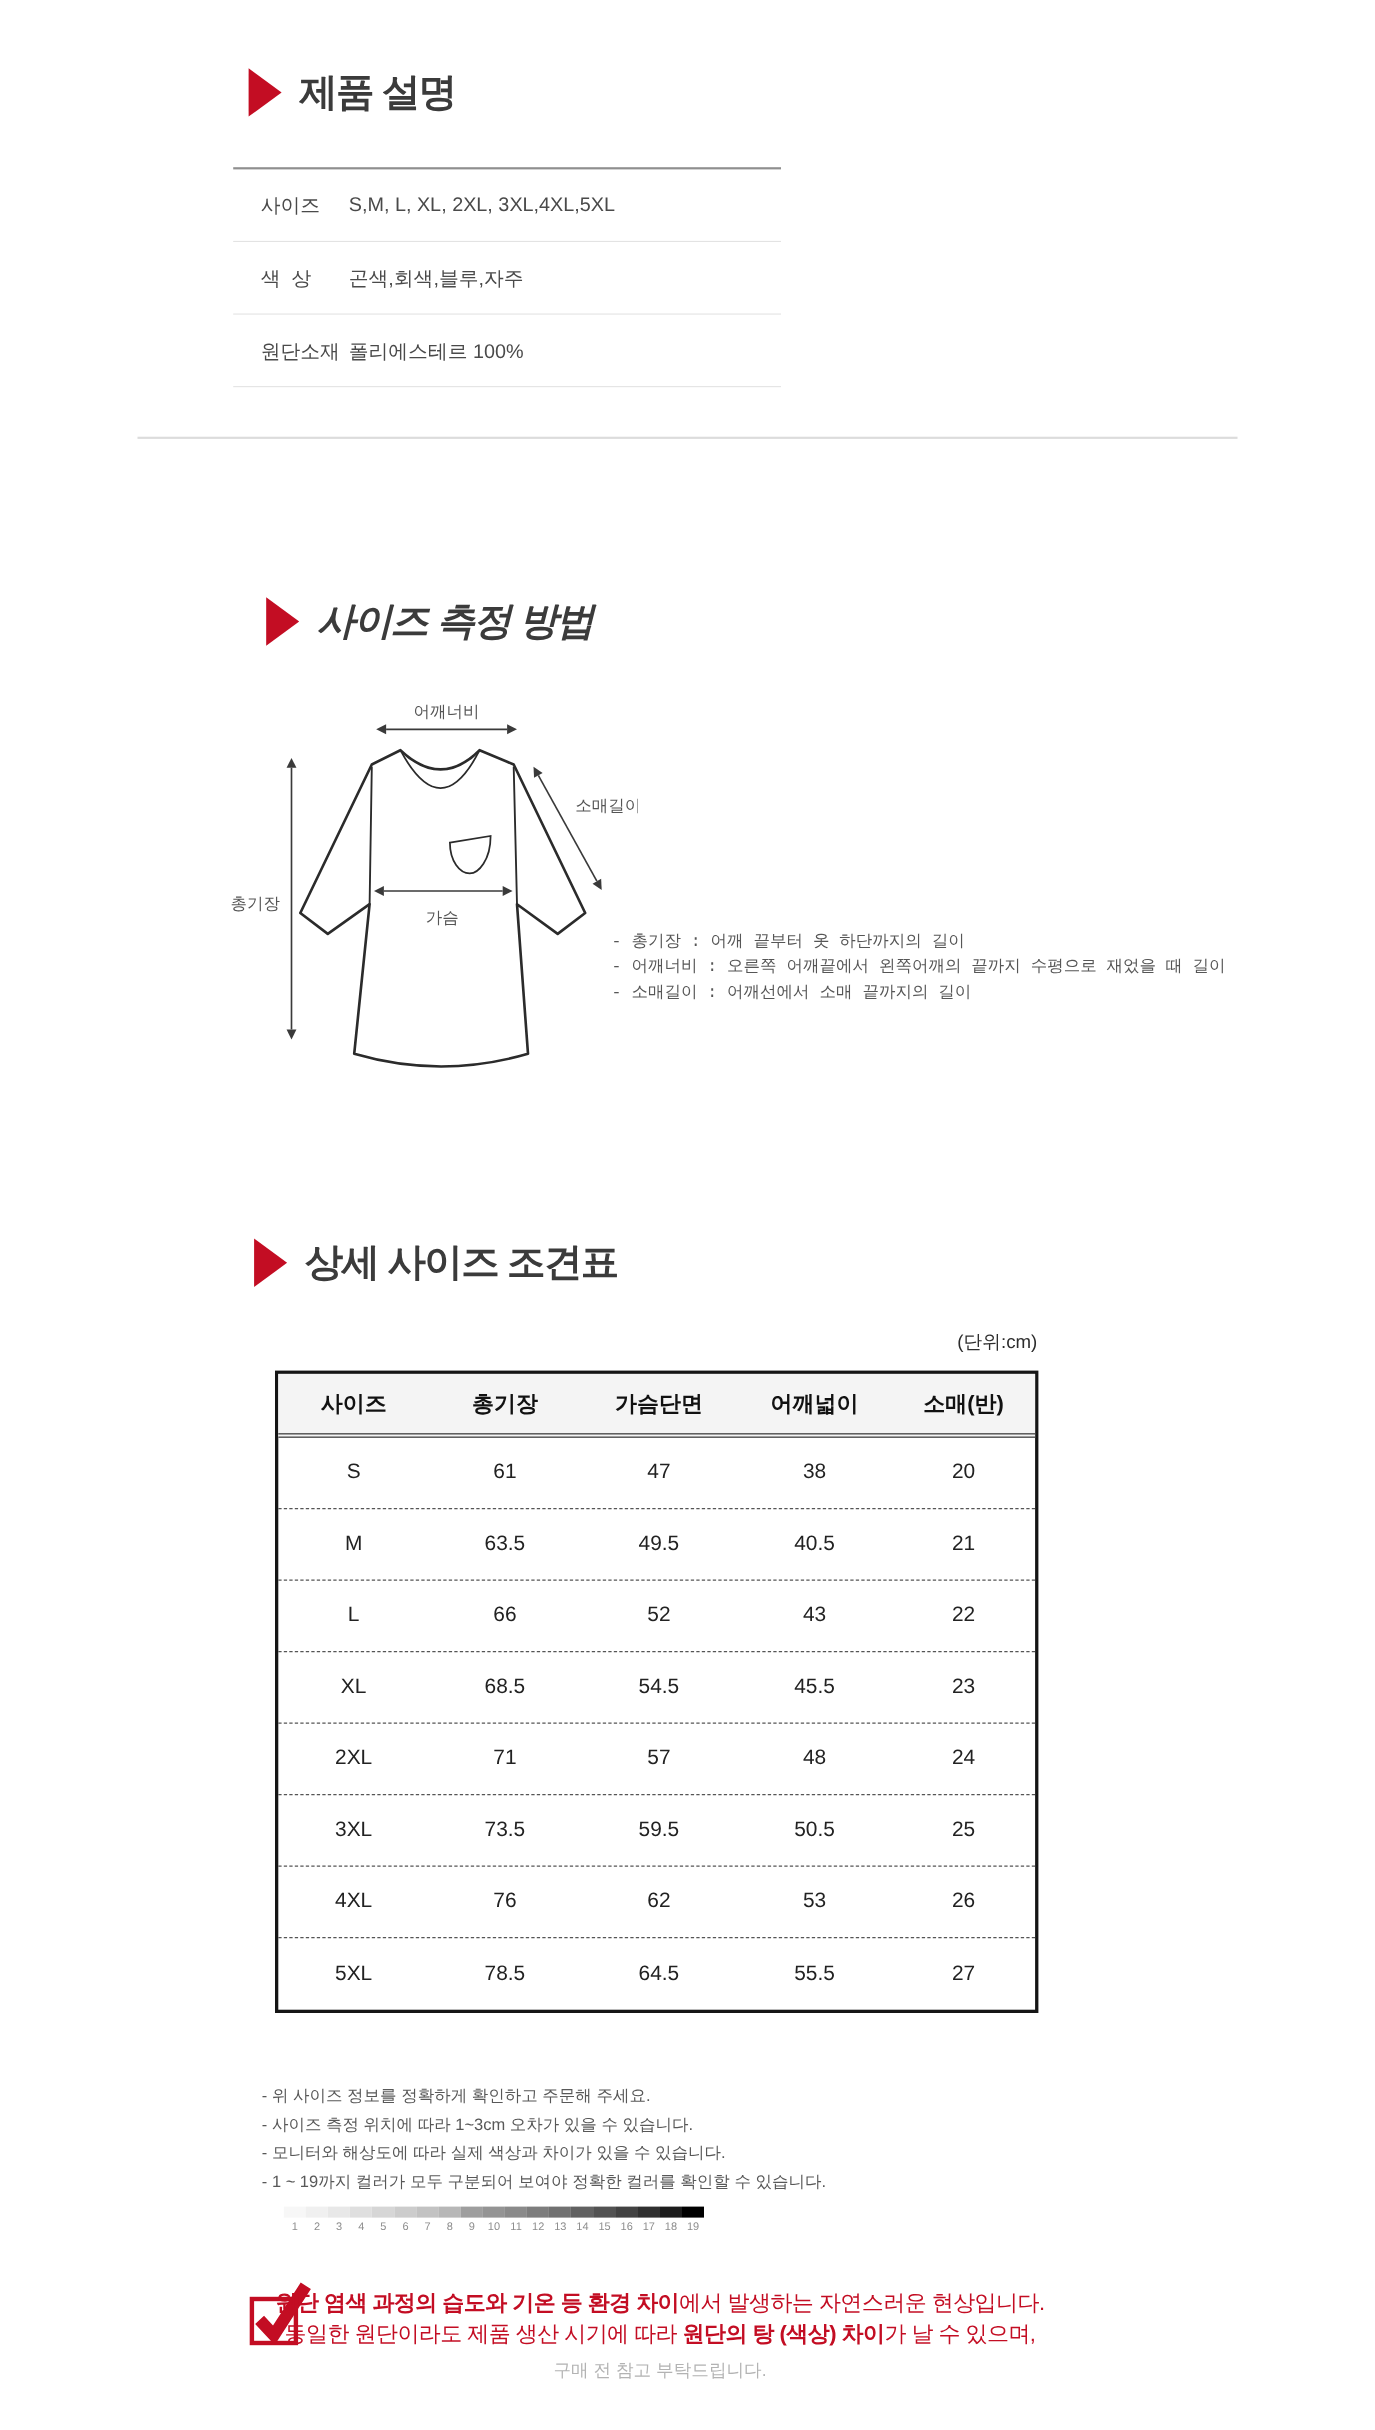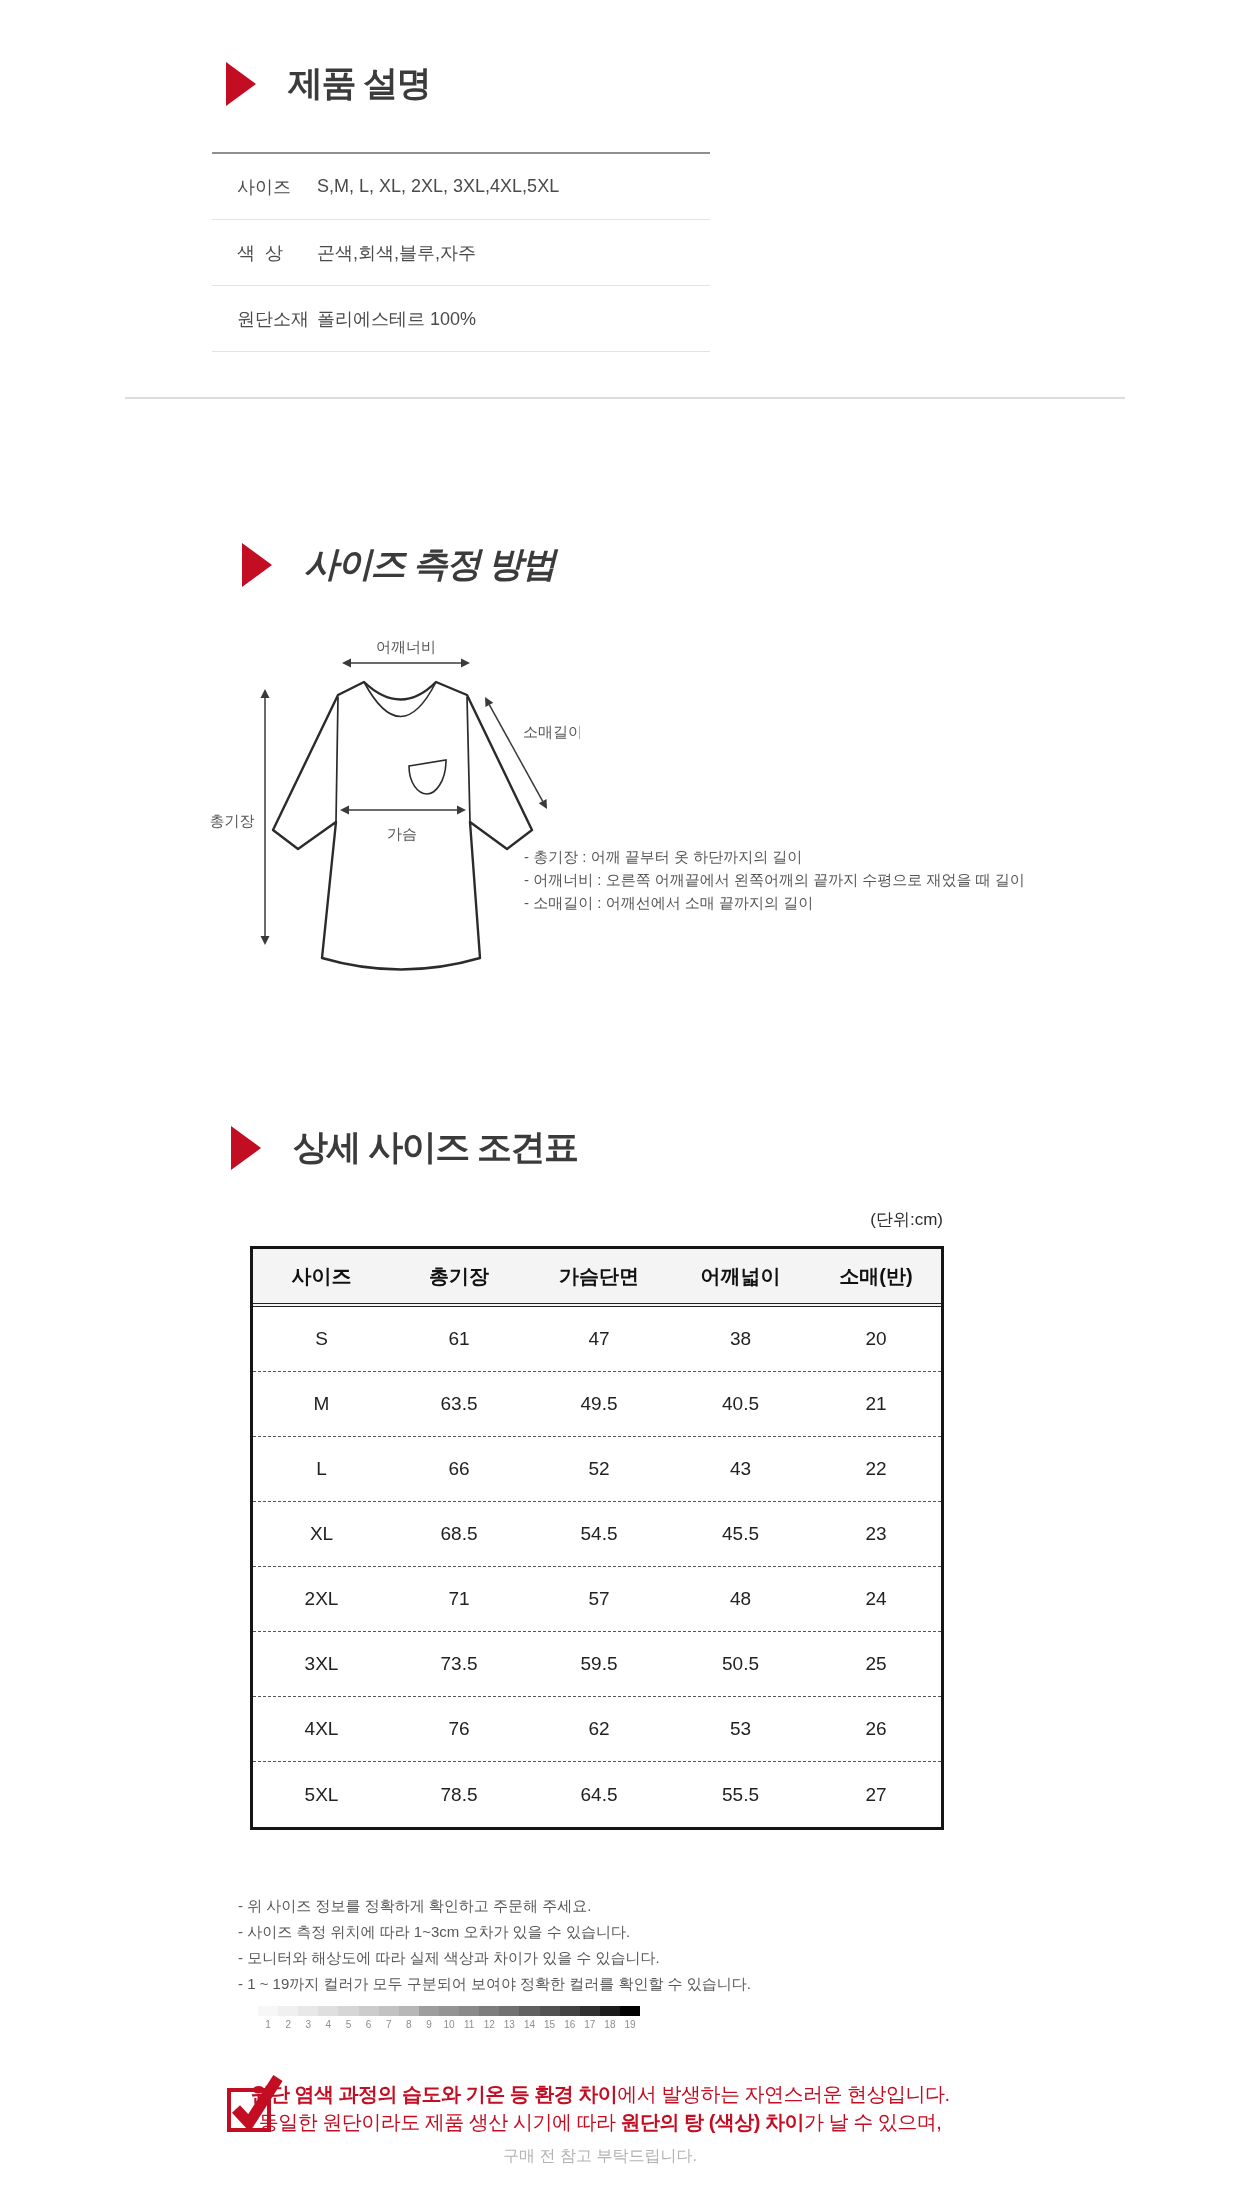--- a/index.html
+++ b/index.html
@@ -1,39 +1,39 @@
 <!DOCTYPE html>
 <html><head>
 <meta charset="utf-8">
 <style>
   * { margin:0; padding:0; box-sizing:border-box; }
   html,body { background:#fff; }
   body { font-family:"Liberation Sans","DejaVu Sans",sans-serif; }
   .canvas { position:relative; width:1250px; height:2209px; background:#fff; overflow:hidden; }
 
   
-  .sec-header { position:absolute; display:flex; align-items:center; gap:32px; }
+  .sec-header { position:absolute; display:flex; align-items:center; gap:16px; }
   .tri { width:0; height:0; border-top:22px solid transparent; border-bottom:22px solid transparent; border-left:30px solid #c30d23; }
   .sec-title { font-size:35px; font-weight:700; color:#3b3b3b; letter-spacing:-1.5px; white-space:nowrap; }
   #sec1 { left:226px; top:60px; }
   #sec2 { left:242px; top:541px;font-style:italic; }
   #sec3 { left:231px; top:1124px; }
 
   
   .ptable { position:absolute; left:212px; top:152px; width:498px; border-top:2px solid #8f8f8f; }
   .prow { display:flex; align-items:center; height:66px; border-bottom:1px solid #e3e3e3; font-size:18px; color:#4a4a4a; }
   .prow .lbl { width:105px; padding-left:25px; white-space:pre; }
   .prow .val { flex:1; }
 
   .divider { position:absolute; left:125px; top:397px; width:1000px; height:2px; background:#dcdcdc; }
 
   
   .diagram { position:absolute; left:180px; top:625px; }
   .diagram text { font-family:"Liberation Sans","DejaVu Sans",sans-serif; }
-  .mnotes { position:absolute; left:524px; top:845px; font-size:15px; line-height:23px; color:#565656; white-space:nowrap; }
+  .mnotes { position:absolute; left:556px; top:845px; font-size:15px; line-height:23px; color:#565656; white-space:nowrap;font-family:Liberation Mono, monospace; }
 
   
   .unit { position:absolute; left:643px; top:1208px; width:300px; text-align:right; font-size:17px; color:#2c2c2c; }
   .stable { position:absolute; left:250px; top:1246px; width:694px; border:3px solid #151515; background:#fff; }
   .st-head, .st-row { display:grid; grid-template-columns:137px 138px 142px 141px 1fr; }
   .st-head { height:58px; background:#f4f4f4; border-bottom:4px double #222; }
   .st-head .st-cell { font-weight:700; font-size:20px; color:#111; }
   .st-row { height:65px; border-bottom:1px dashed #555; }
   .st-row:last-child { border-bottom:none; }
   .st-cell { display:flex; align-items:center; justify-content:center; font-size:19px; color:#222; }

